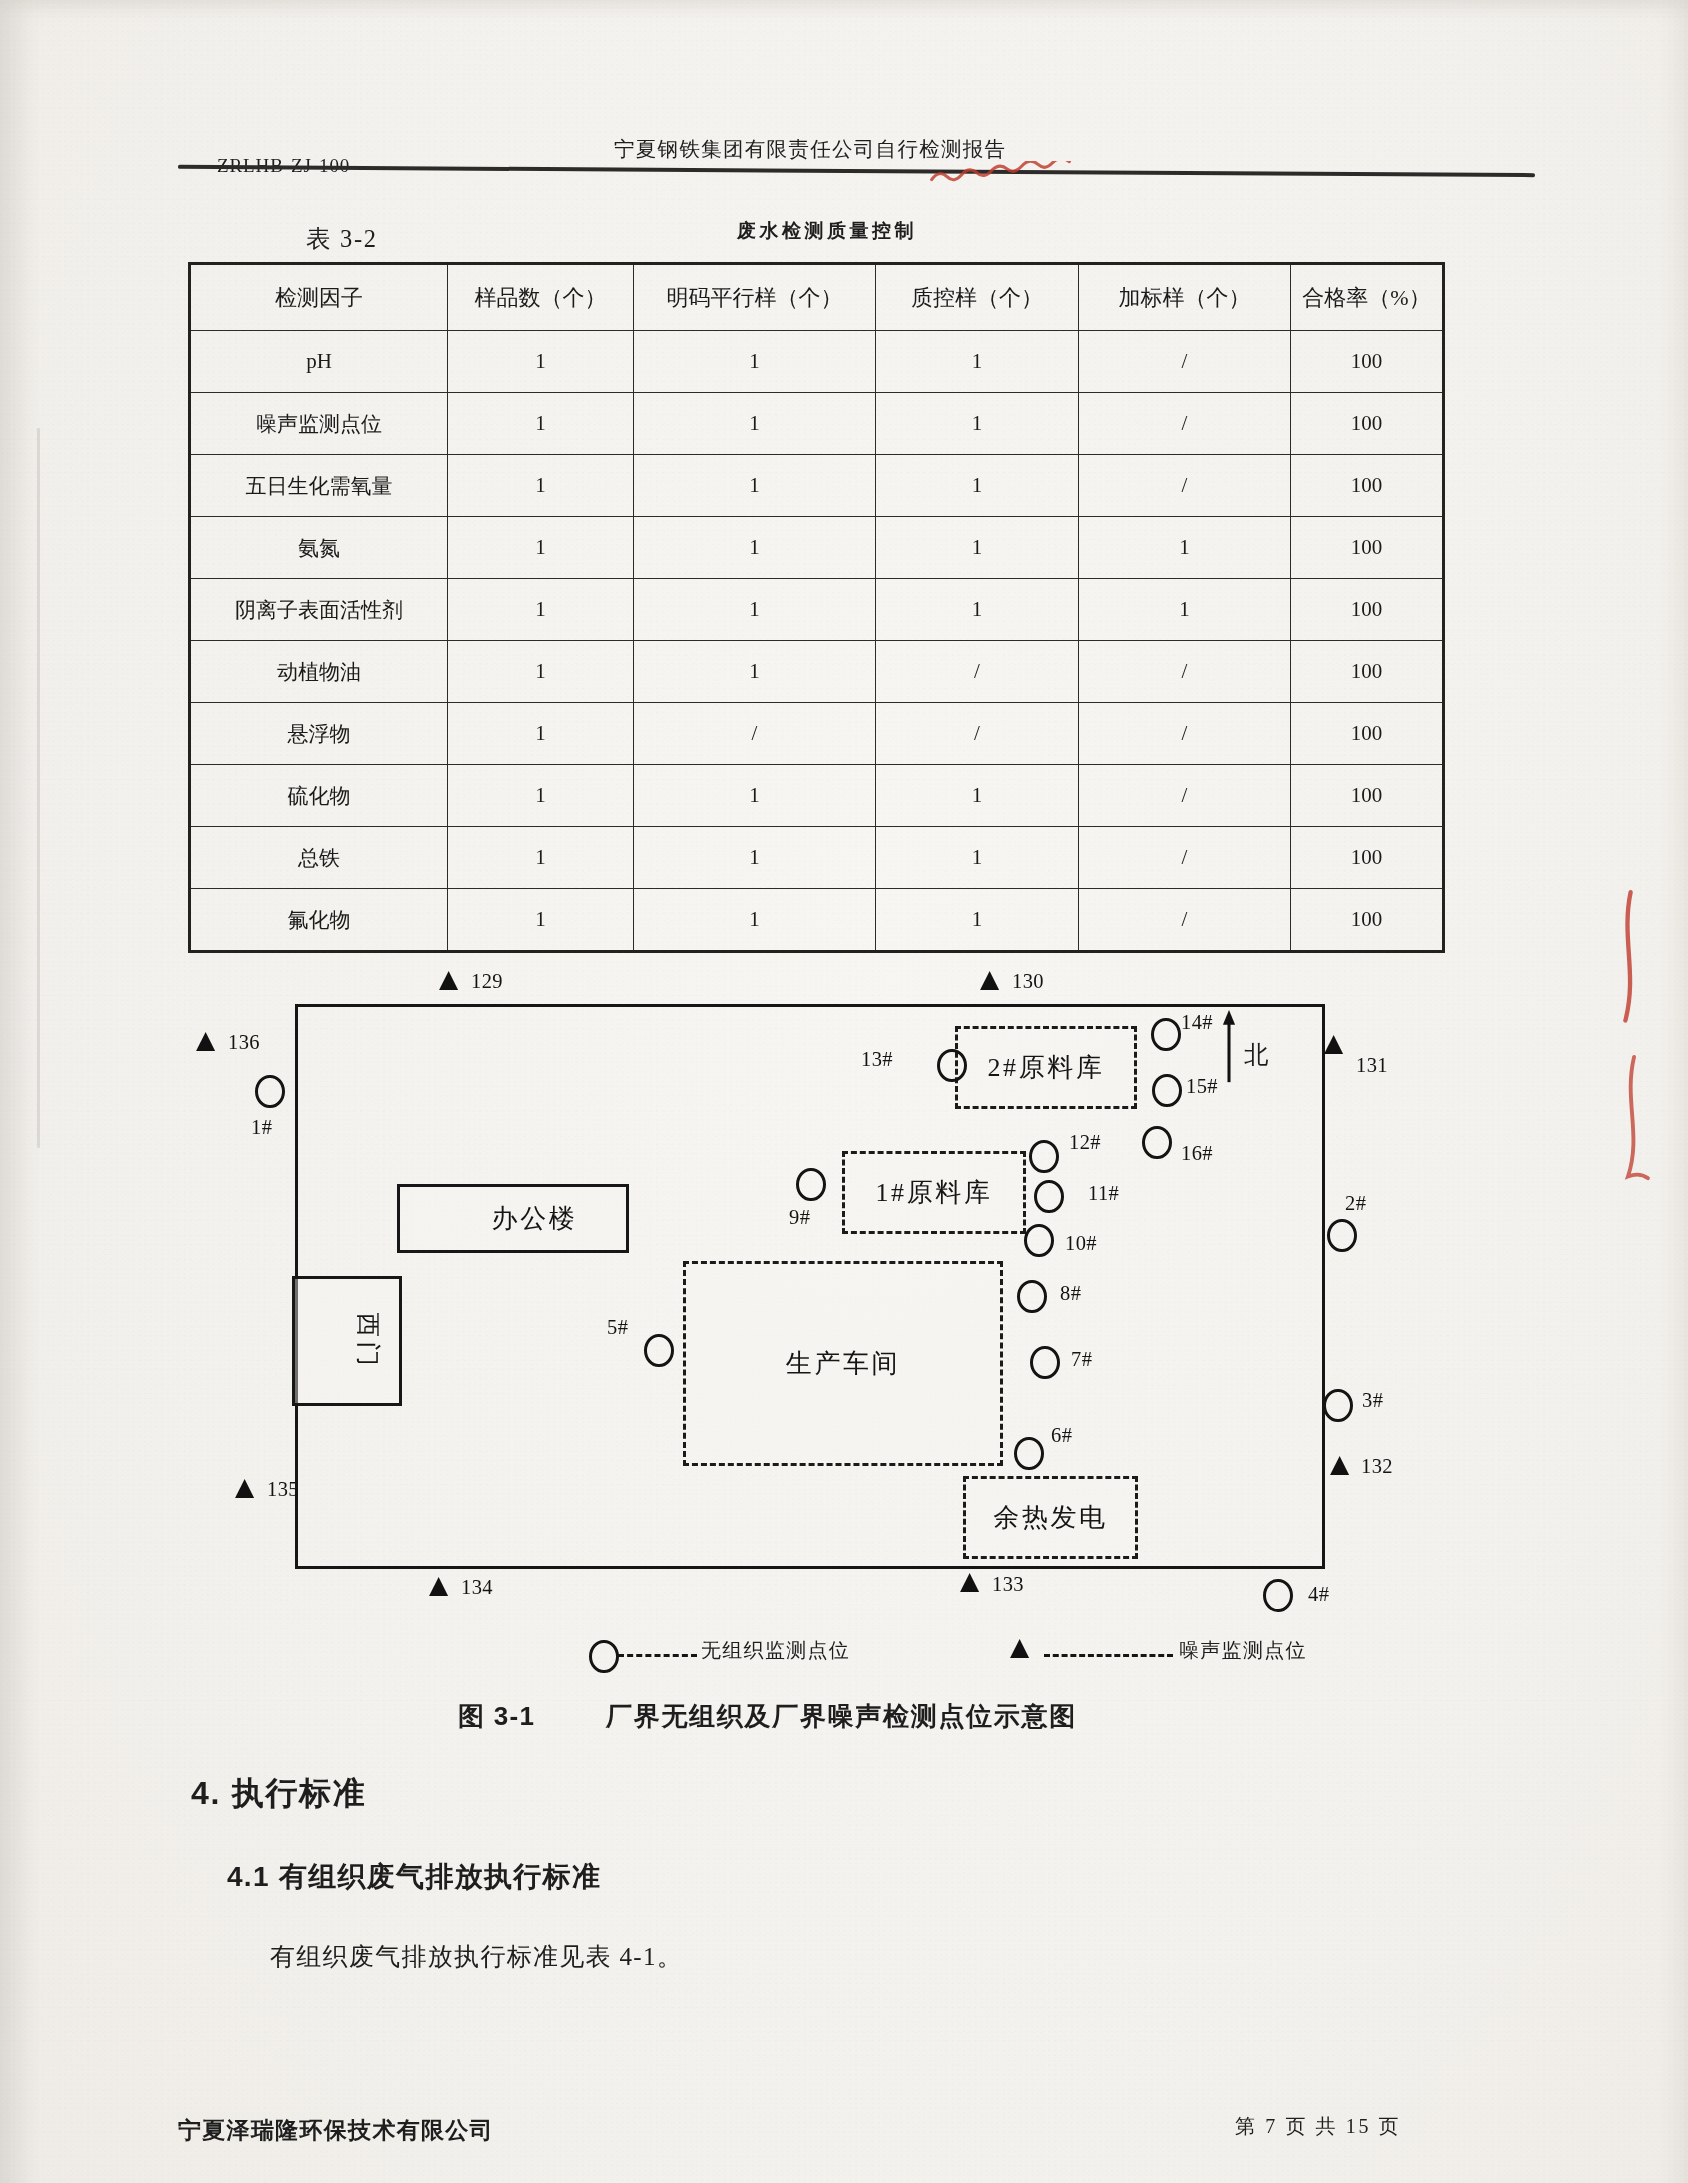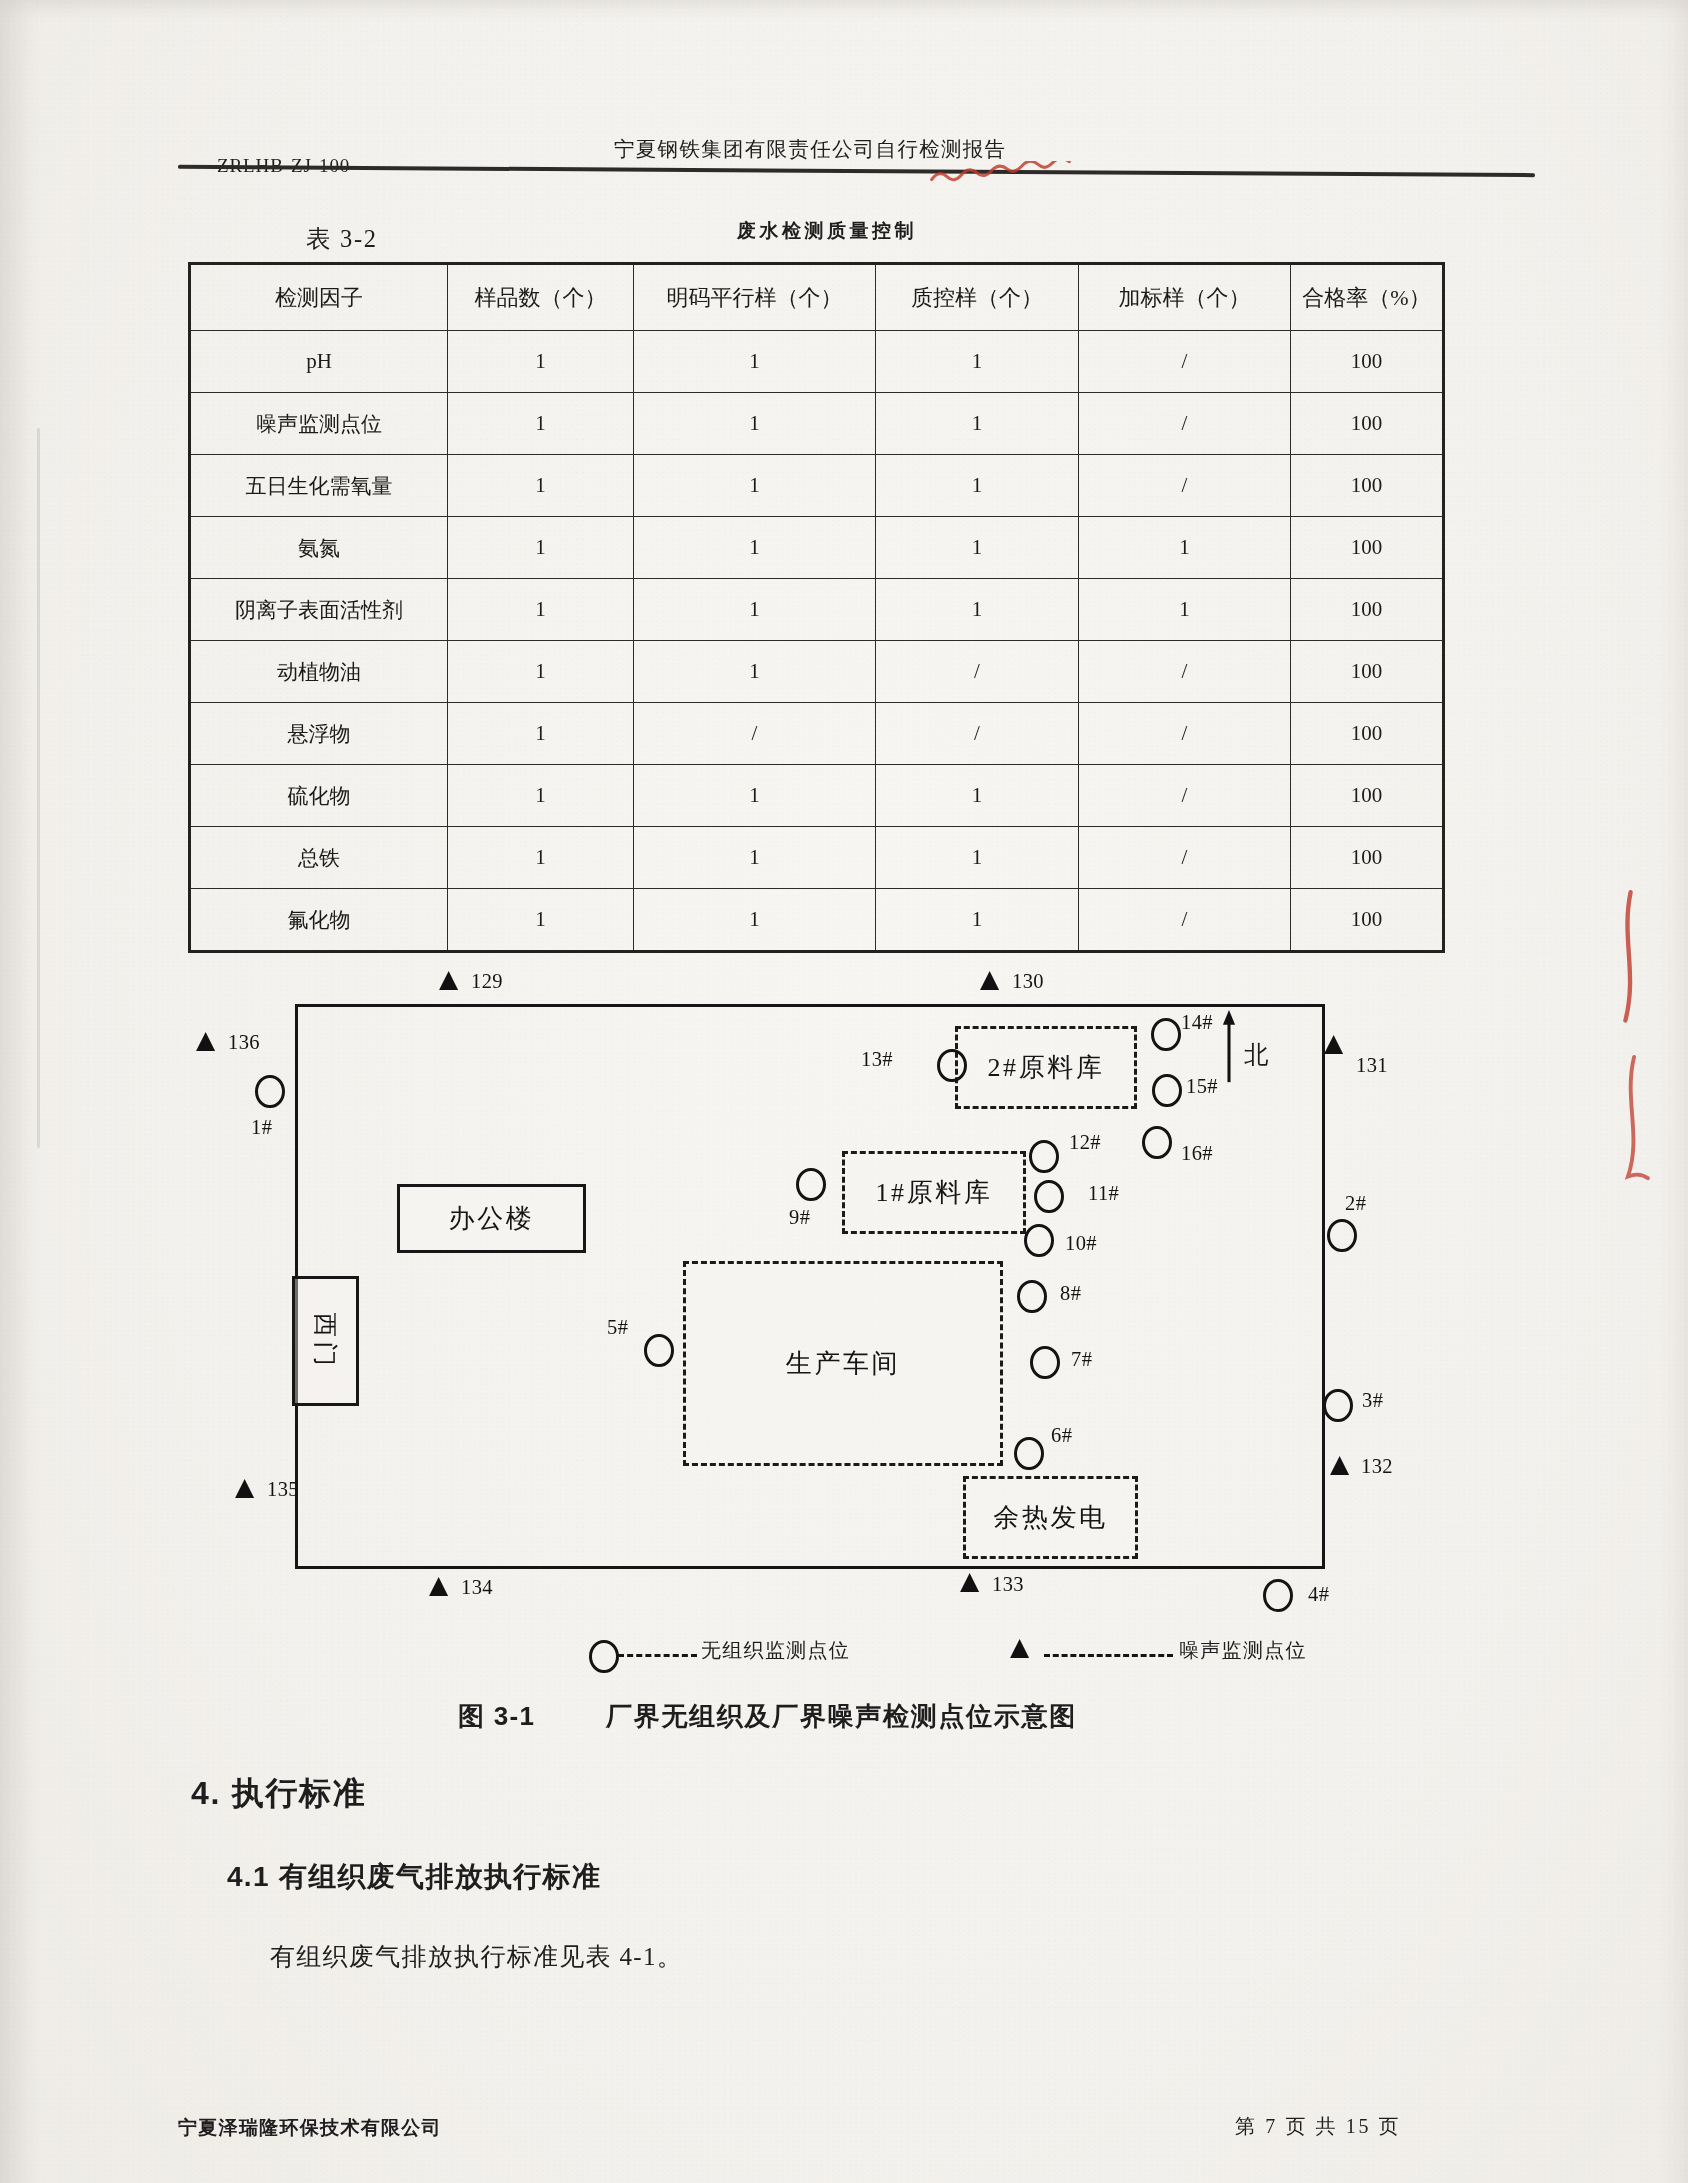--- a/index.html
+++ b/index.html
@@ -24,21 +24,21 @@
   #qc-table{position:absolute;left:188px;top:262px;width:1253px;border-collapse:collapse;table-layout:fixed;
         border:3.5px solid #232221;}
   #qc-table th,#qc-table td{border:1.7px solid #2c2b29;text-align:center;vertical-align:middle;
         font-weight:400;color:#1c1b1a;padding:0;}
   #qc-table th{height:65px;font-size:22px;}
   #qc-table td{height:61px;font-size:21px;}
   
   #diagram-layer{position:absolute;inset:0;}
   .boundary{position:absolute;left:295px;top:1004px;width:1024px;height:559px;border:3.9px solid #161616;}
   .building{position:absolute;display:flex;align-items:center;justify-content:center;background:rgba(248,246,243,.4);}
-  .building.solid{border:3.9px solid #171717;}
+  .building.solid{border:3.9px solid #171717;padding-left:43px;}
   .building.dashed{border:3.1px dashed #1b1b1b;}
   .blabel{font-size:26px;letter-spacing:2.6px;color:#151515;}
   .blabel.rot{transform:rotate(90deg);letter-spacing:4.4px;font-size:24.5px;}
   .circle{position:absolute;width:23.6px;height:27px;border:3.1px solid #141414;border-radius:50%;}
   .tri{position:absolute;font-size:25px;line-height:26px;color:#111;font-family:"DejaVu Sans","Liberation Sans",sans-serif;}
   .plabel{position:absolute;font-size:20.5px;letter-spacing:0.4px;color:#141414;white-space:nowrap;}
   .north-arrow{position:absolute;left:1219px;top:1009px;}
   .north-char{position:absolute;left:1244px;top:1038px;font-size:24.5px;}
   .legend-circle{position:absolute;left:589px;top:1640px;}
   .legend-dash{position:absolute;height:0;border-top:3.9px dashed #151515;}
@@ -51,21 +51,21 @@
         font-family:"Liberation Sans","DejaVu Sans",sans-serif;letter-spacing:1.3px;}
   .fig-title{position:absolute;left:606px;top:1699px;font-size:26px;font-weight:bold;
         font-family:"Liberation Sans","DejaVu Sans",sans-serif;letter-spacing:1.7px;}
   
   .h1{position:absolute;left:191px;top:1772px;font-size:32px;font-weight:bold;letter-spacing:1.7px;
         font-family:"Liberation Sans","DejaVu Sans",sans-serif;}
   .h2{position:absolute;left:227px;top:1858px;font-size:28px;font-weight:bold;letter-spacing:1.3px;
         font-family:"Liberation Sans","DejaVu Sans",sans-serif;}
   .para{position:absolute;left:270px;top:1940px;font-size:25px;letter-spacing:1.3px;}
   
-  .footer-company{position:absolute;left:178px;top:2115px;font-size:19px;font-weight:bold;letter-spacing:1.3px;
+  .footer-company{position:absolute;left:178px;top:2115px;font-size:23px;font-weight:bold;letter-spacing:1.3px;
         font-family:"Liberation Sans","DejaVu Sans",sans-serif;}
   .footer-page{position:absolute;left:1235px;top:2113px;font-size:20px;letter-spacing:2.6px;}
   .red-edge{position:absolute;left:1602px;top:886px;}
   .left-streak{position:absolute;left:37px;top:428px;width:2.6px;height:720px;background:rgba(90,78,66,.14);border-radius:1.3px;}
 </style>
 </head>
 <body>
 
 <div id="page">
   <div class="noise"></div>

